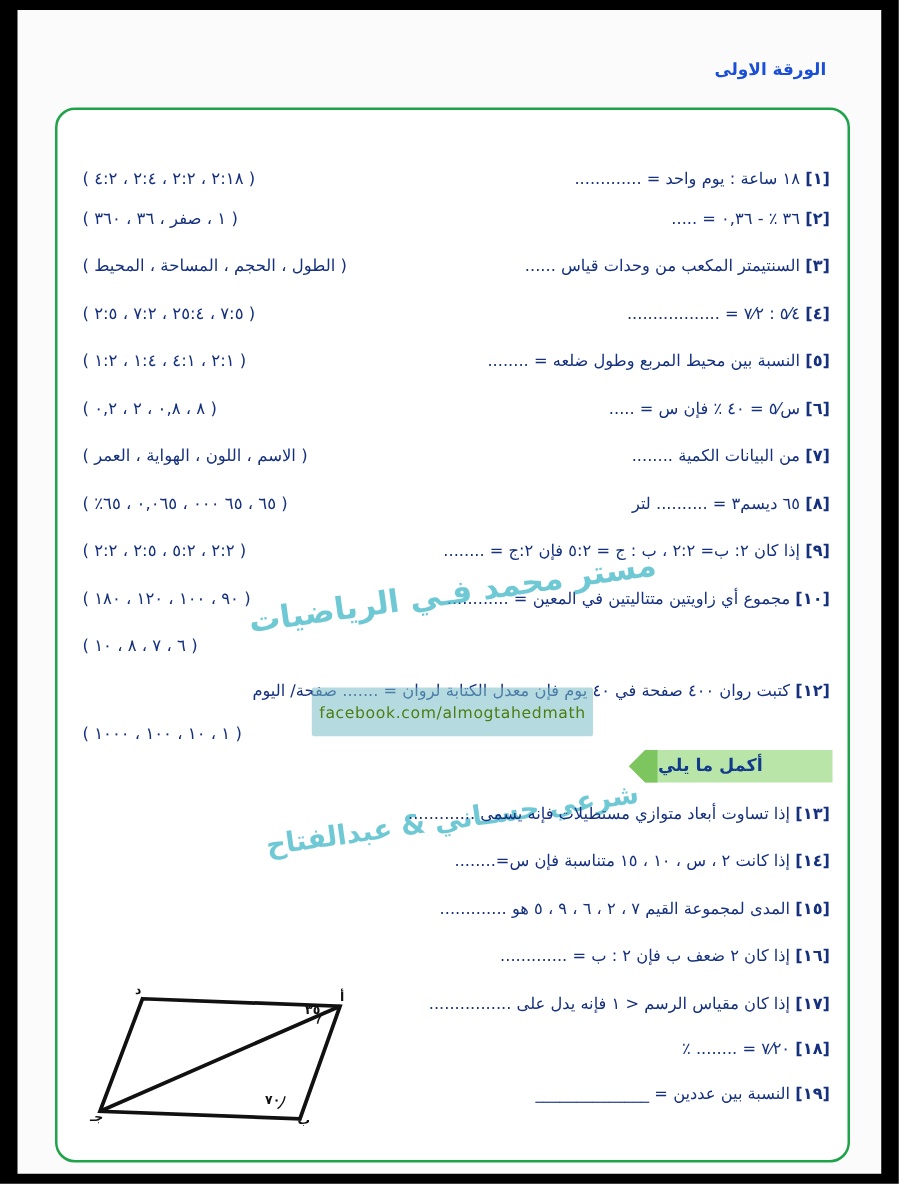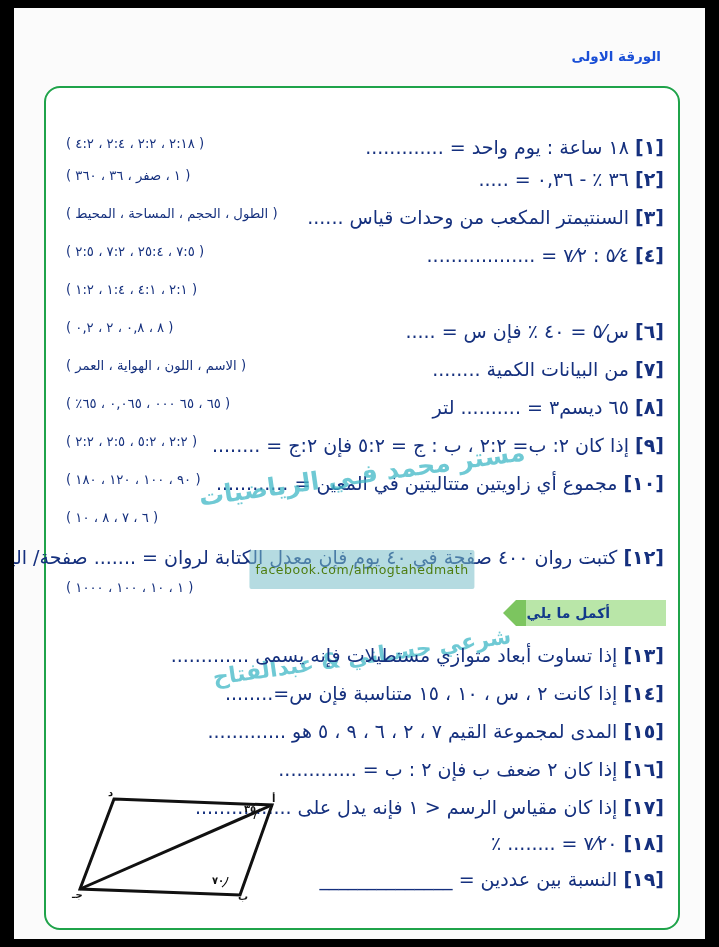--- a/index.html
+++ b/index.html
@@ -76,21 +76,21 @@
     position:absolute;
     left:0; top:0; bottom:0;
     width:10px;
     background:#7cc55f;
   }
   #banner1{ right:12px; top:10px; width:196px;}
   #banner2{ right:12px; top:512px; width:150px;}
 
   .qline{
     position:absolute;
-    font-size:19px;
+    font-size:13px;
     color:#102a6b;
     white-space:nowrap;
     direction:rtl;
   }
   .qtext{ color:#15307e; }
   .qnum{ color:#15307e; font-weight:bold; }
   .choices{
     position:absolute;
     font-size:13.2px;
     color:#15307e;
@@ -149,20 +149,21 @@
     <div class="paper-no">الورقة الاولى</div>
   </div>
 
   <div class="frame">
 
 
     <div class="qline" style="right:14px; top:48px;"><span class="qnum">[١]</span> <span class="qtext">١٨ ساعة : يوم واحد = .............</span></div>
     <div class="qline" style="right:14px; top:80px;"><span class="qnum">[٢]</span> <span class="qtext">٣٦ ٪ - ٠,٣٦  =  .....</span></div>
     <div class="qline" style="right:14px; top:118px;"><span class="qnum">[٣]</span> <span class="qtext">السنتيمتر المكعب من وحدات قياس ......</span></div>
     <div class="qline" style="right:14px; top:156px;"><span class="qnum">[٤]</span> <span class="qtext">٥⁄٤ : ٧⁄٢  = ..................</span></div>
+    <div class="qline" style="right:14px; top:194px;"><span class="qnum">[٥]</span> <span class="qtext">النسبة بين محيط المربع وطول ضلعه = ........</span></div>
     <div class="qline" style="right:14px; top:232px;"><span class="qnum">[٦]</span> <span class="qtext">س⁄٥ = ٤٠ ٪ فإن س = .....</span></div>
     <div class="qline" style="right:14px; top:270px;"><span class="qnum">[٧]</span> <span class="qtext">من البيانات الكمية  ........</span></div>
     <div class="qline" style="right:14px; top:308px;"><span class="qnum">[٨]</span> <span class="qtext">٦٥ ديسم٣ = .......... لتر</span></div>
     <div class="qline" style="right:14px; top:346px;"><span class="qnum">[٩]</span> <span class="qtext">إذا كان ٢: ب= ٢:٢ ، ب : ج = ٥:٢ فإن ٢:ج = ........</span></div>
     <div class="qline" style="right:14px; top:384px;"><span class="qnum">[١٠]</span> <span class="qtext">مجموع أي زاويتين متتاليتين في المعين = ............</span></div>
     <div class="qline" style="right:14px; top:458px;"><span class="qnum">[١٢]</span> <span class="qtext">كتبت روان ٤٠٠ صفحة في ٤٠ يوم فإن معدل الكتابة لروان = ....... صفحة/ اليوم</span></div>
 
     <div class="choices" style="left:20px; top:48px;">( ٢:١٨  ،  ٢:٢  ،  ٢:٤  ،  ٤:٢ )</div>
     <div class="choices" style="left:20px; top:80px;">( ١  ،  صفر  ،  ٣٦  ،  ٣٦٠ )</div>
     <div class="choices" style="left:20px; top:118px;">( الطول ، الحجم ، المساحة ، المحيط )</div>

